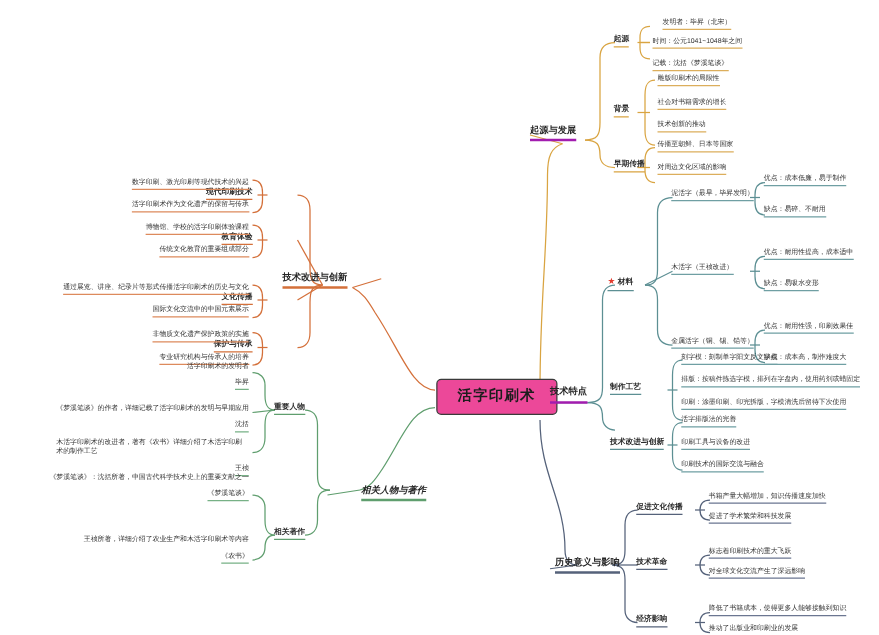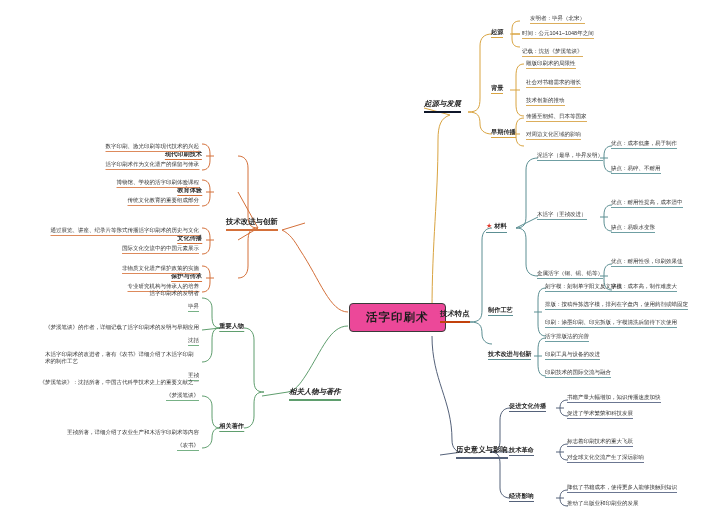--- a/index.html
+++ b/index.html
@@ -15,22 +15,22 @@
 
   
   .root{
     border:1px solid #3a3a3a;border-radius:4px;background:#ec4899;
     padding:7px 16px;font-size:11.5px;font-weight:bold;color:#1d1d1d;
     letter-spacing:1px;
   }
 
   
   .branch{font-size:7.4px;font-weight:bold;color:#262626;padding-bottom:2px;}
-  .branch.gold{border-bottom:2px solid #0f172a;font-style:italic;}
-  .branch.teal{border-bottom:2px solid #c2410c;font-family:Liberation Mono, monospace;}
+  .branch.gold{border-bottom:2px solid #a21caf;}
+  .branch.teal{border-bottom:2px solid #a21caf;font-family:Liberation Mono, monospace;}
   .branch.slate{border-bottom:2px solid #55627a;}
   .branch.orange{border-bottom:2px solid #d4703a;}
   .branch.green{border-bottom:2px solid #5f9e6e;}
 
   
   .sub{font-size:6.2px;font-weight:bold;color:#2b2b2b;padding-bottom:1.5px;}
   .sub.gold{border-bottom:1.3px solid #d9a441;}
   .sub.teal{border-bottom:1.3px solid #5c8f93;}
   .sub.slate{border-bottom:1.3px solid #55627a;}
   .sub.orange{border-bottom:1.3px solid #d4703a;}
@@ -170,21 +170,21 @@
   <div class="node sub teal" style="left:488px;top:306px;">制作工艺</div>
   <div class="node leaf teal" style="left:545px;top:283px;">刻字模：刻制单字阳文反文字模</div>
   <div class="node leaf teal" style="left:545px;top:301px;">排版：按稿件拣选字模，排列在字盘内，使用药剂或蜡固定</div>
   <div class="node leaf teal" style="left:545px;top:319px;">印刷：涂墨印刷、印完拆版，字模清洗后留待下次使用</div>
 
   <div class="node sub teal" style="left:488px;top:350px;">技术改进与创新</div>
   <div class="node leaf teal" style="left:545px;top:333px;">活字排版法的完善</div>
   <div class="node leaf teal" style="left:545px;top:351px;">印刷工具与设备的改进</div>
   <div class="node leaf teal" style="left:545px;top:369px;">印刷技术的国际交流与融合</div>
 
-  <div class="node branch slate" style="left:456px;top:446px;text-align:right;">历史意义与影响</div>
+  <div class="node branch slate" style="left:444px;top:446px;text-align:right;">历史意义与影响</div>
 
   <div class="node sub slate" style="left:509px;top:402px;">促进文化传播</div>
   <div class="node leaf slate" style="left:567px;top:394px;">书籍产量大幅增加，知识传播速度加快</div>
   <div class="node leaf slate" style="left:567px;top:410px;">促进了学术繁荣和科技发展</div>
 
   <div class="node sub slate" style="left:509px;top:446px;">技术革命</div>
   <div class="node leaf slate" style="left:567px;top:438px;">标志着印刷技术的重大飞跃</div>
   <div class="node leaf slate" style="left:567px;top:454px;">对全球文化交流产生了深远影响</div>
 
   <div class="node sub slate" style="left:509px;top:492px;">经济影响</div>

